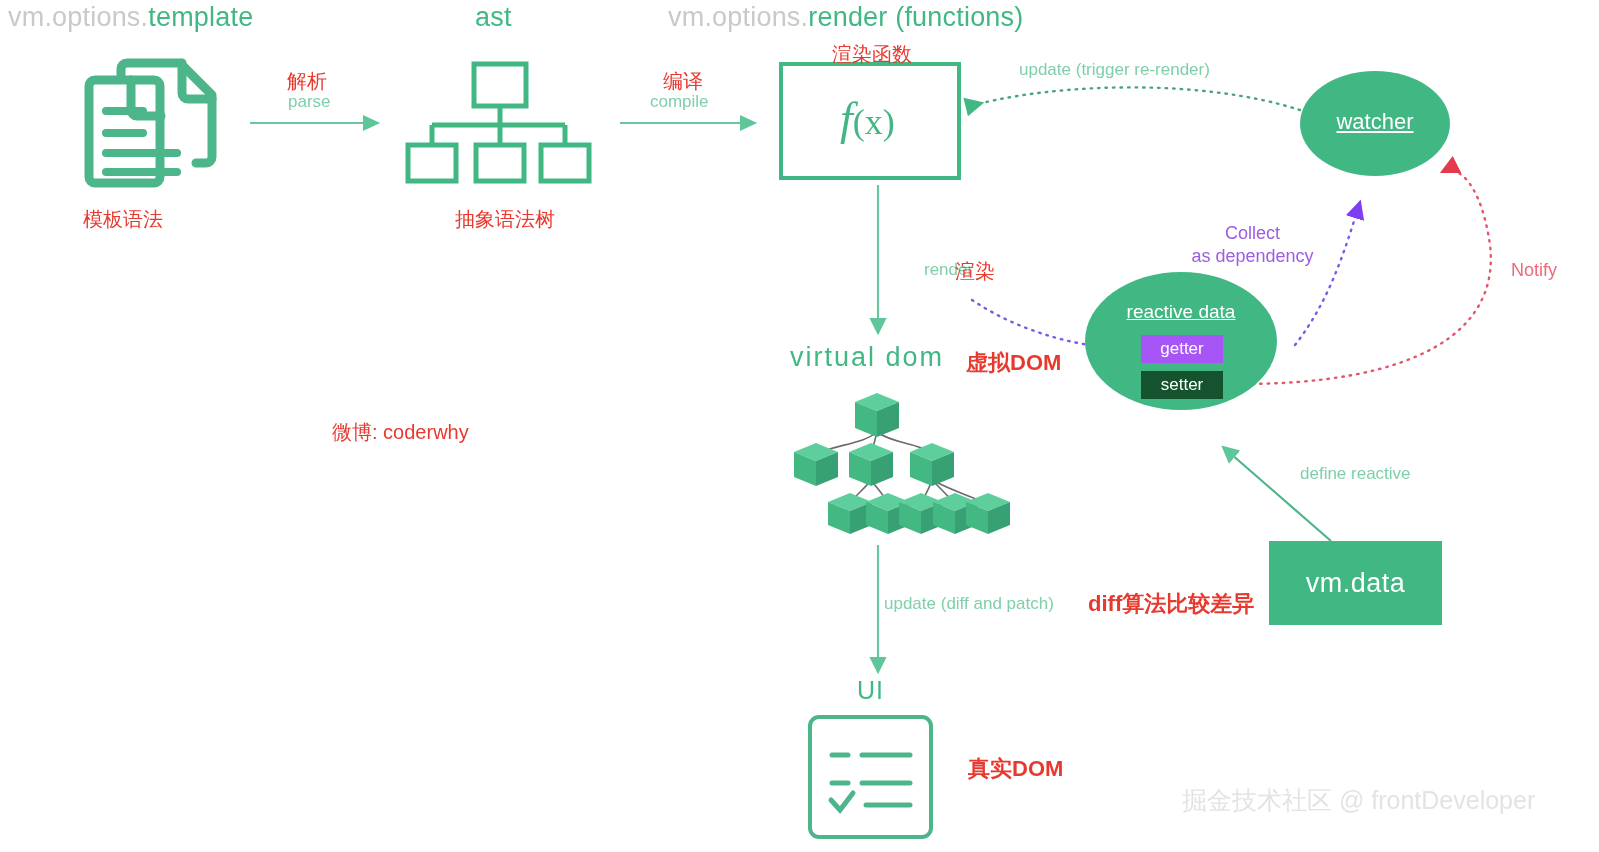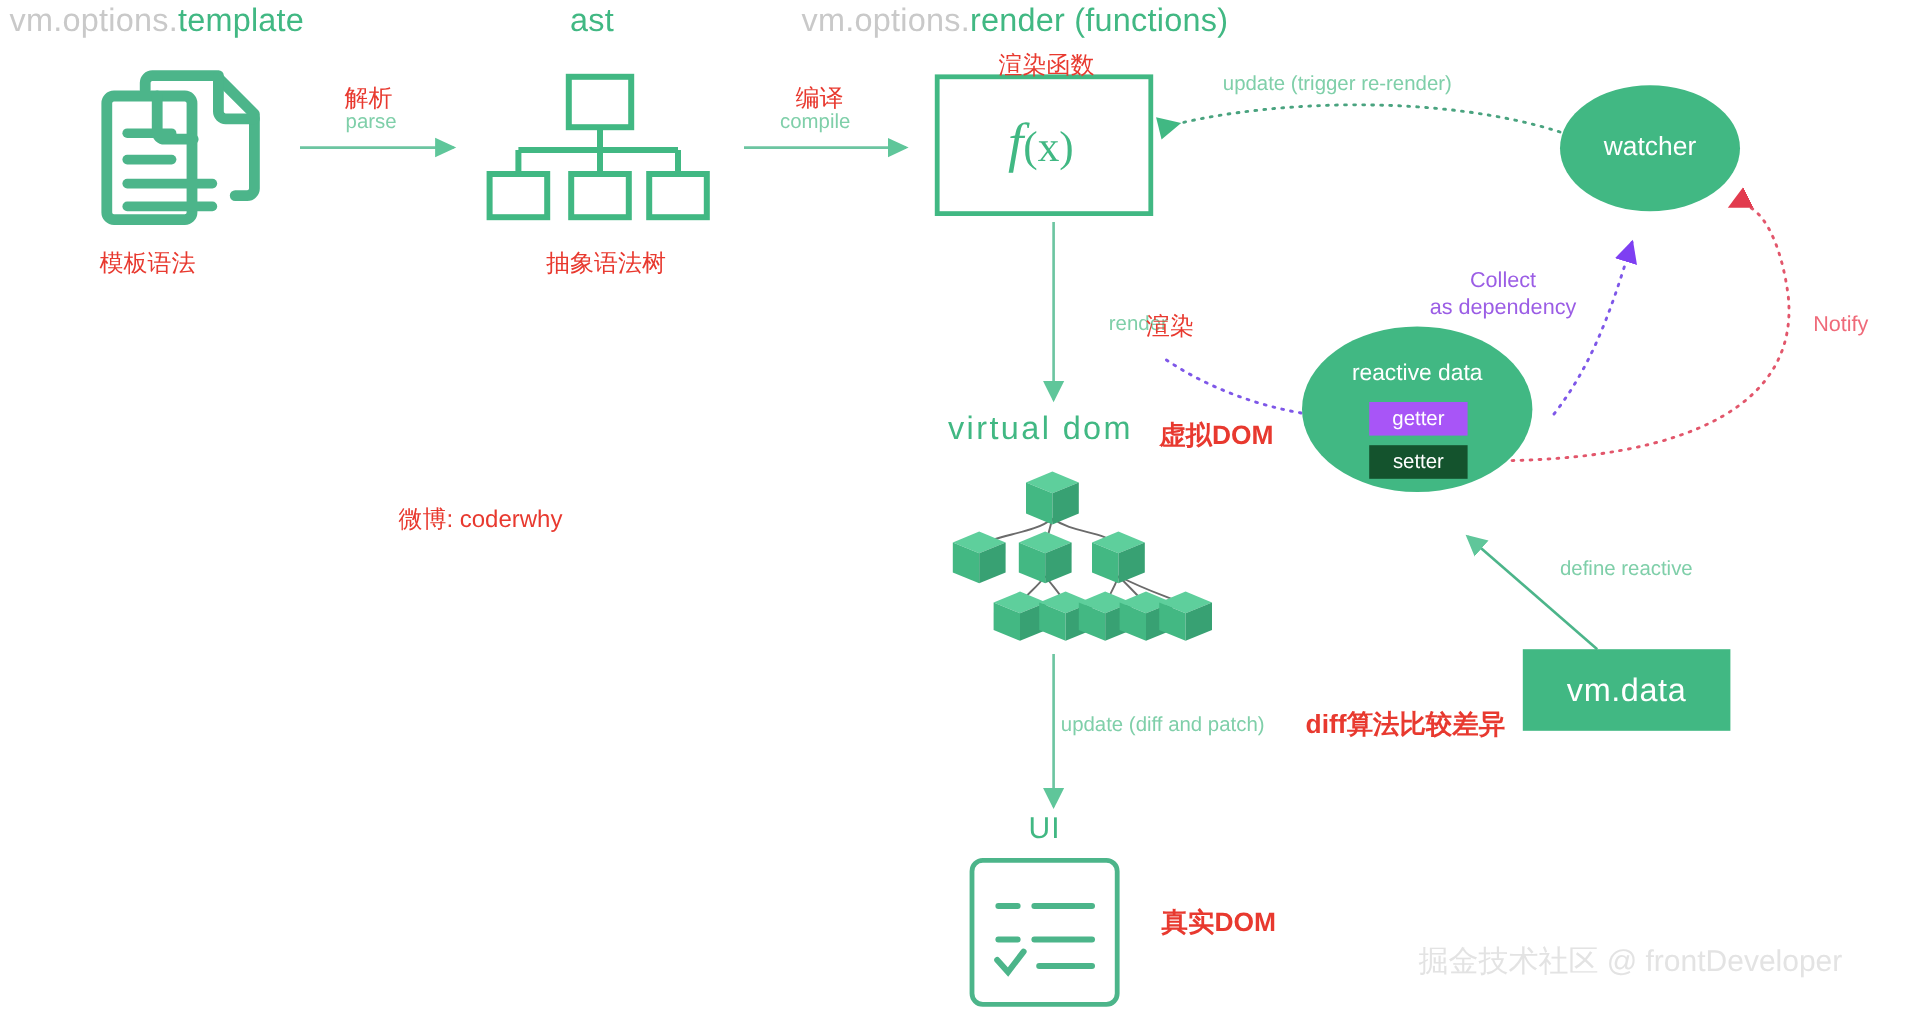--- a/index.html
+++ b/index.html
@@ -11,21 +11,21 @@
   .t-head{font-size:27px;letter-spacing:.2px;white-space:nowrap;}
   .t-grey{color:#c9c9c9;}
   .t-green{color:#41b883;}
   .lbl-en{color:#7fcfa9;font-size:17px;white-space:nowrap;}
   .lbl-cn{color:#e8392f;font-size:20px;white-space:nowrap;}
   .lbl-cn-b{color:#e8392f;font-size:20px;font-weight:bold;white-space:nowrap;}
   .lbl-purple{color:#9b5de5;font-size:18px;white-space:nowrap;text-align:center;line-height:1.25;}
   .lbl-red-soft{color:#ef6a79;font-size:18px;white-space:nowrap;}
   .bignode{color:#41b883;font-size:27px;letter-spacing:2px;white-space:nowrap;}
   .circle{border-radius:50%;background:#41b883;display:flex;align-items:flex-start;
-          justify-content:center;color:#ffffff;}
+          justify-content:center;color:#ffffff;text-decoration:underline;}
   .circle span{display:block;}
   .badge{color:#fff;font-size:17px;text-align:center;line-height:27px;}
   .vmdata{background:#41b883;color:#ffffff;font-size:27px;display:flex;
           align-items:center;justify-content:center;letter-spacing:.5px;}
   .watermark{color:#e3e3e3;font-size:25px;white-space:nowrap;}
   .fx{font-family:"Liberation Serif","DejaVu Serif",serif;color:#41b883;font-style:italic;
       font-size:46px;}
 </style>
 </head>
 <body>
@@ -217,21 +217,21 @@
     <span>setter</span>
   </div>
 
   <div class="abs bignode" style="left:790px;top:342px;">virtual dom</div>
   <div class="abs lbl-cn-b" style="left:966px;top:348px;font-size:22px;">虚拟DOM</div>
 
   <div class="abs lbl-cn" style="left:332px;top:419px;">微博: coderwhy</div>
 
   <div class="abs lbl-en" style="left:1300px;top:464px;">define reactive</div>
 
-  <div class="abs vmdata" style="left:1269px;top:541px;width:173px;height:68px;">
+  <div class="abs vmdata" style="left:1269px;top:541px;width:173px;height:84px;">
     <span>vm.data</span>
   </div>
 
   <div class="abs lbl-en" style="left:884px;top:594px;">update (diff and patch)</div>
   <div class="abs lbl-cn-b" style="left:1088px;top:589px;font-size:22px;">diff算法比较差异</div>
 
   <div class="abs bignode" style="left:857px;top:676px;font-size:25px;letter-spacing:1px;">UI</div>
   <div class="abs lbl-cn-b" style="left:968px;top:754px;font-size:22px;text-align:center;">真实DOM</div>
 
   <div class="abs watermark" style="left:1182px;top:784px;">掘金技术社区 @ frontDeveloper</div>

